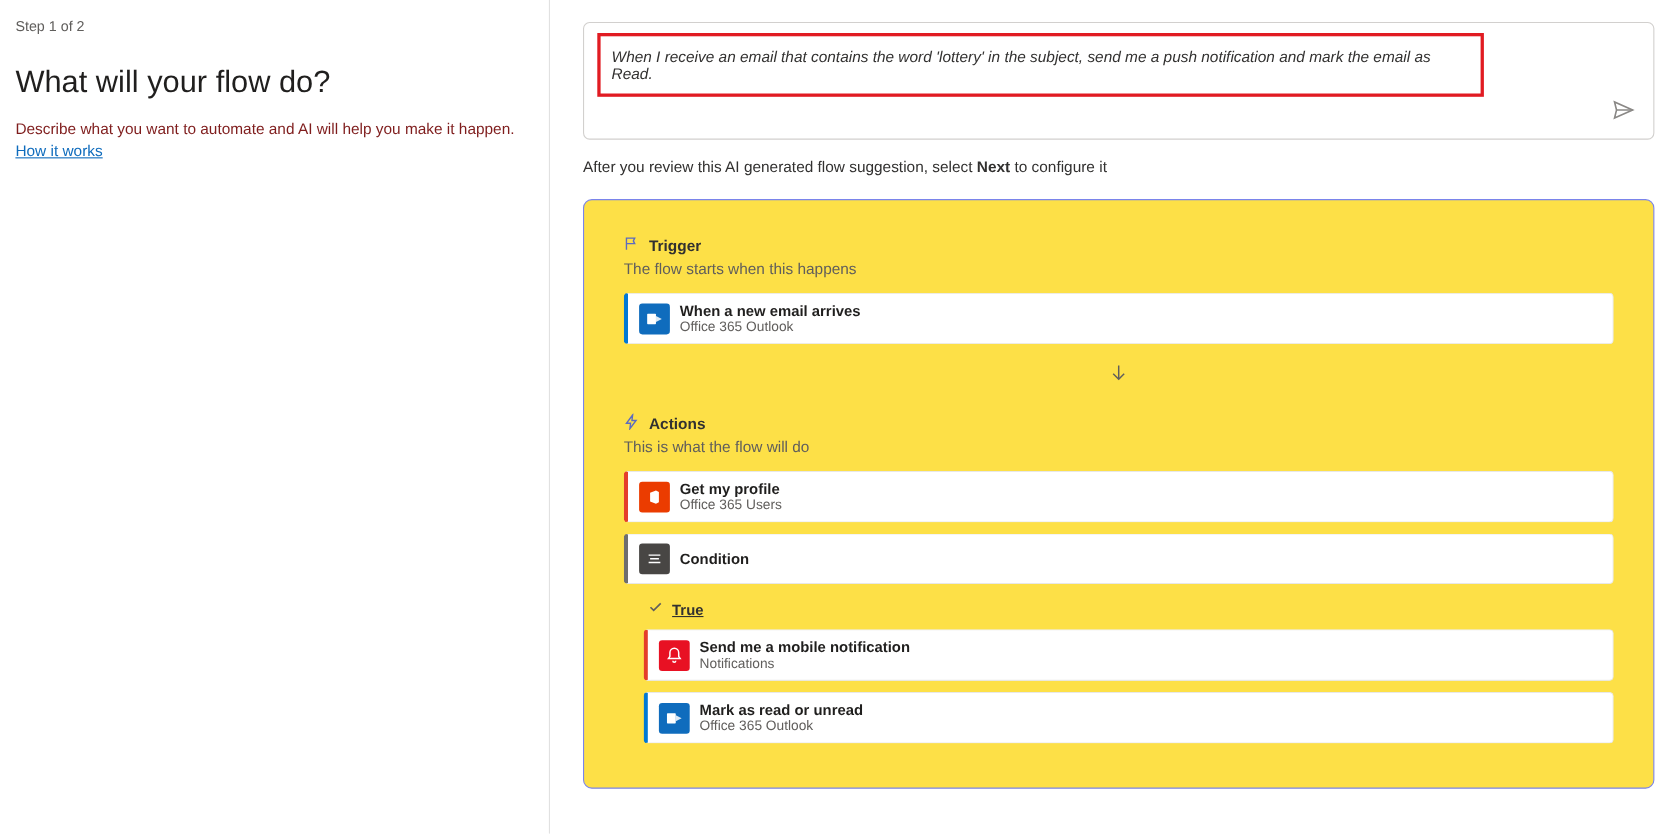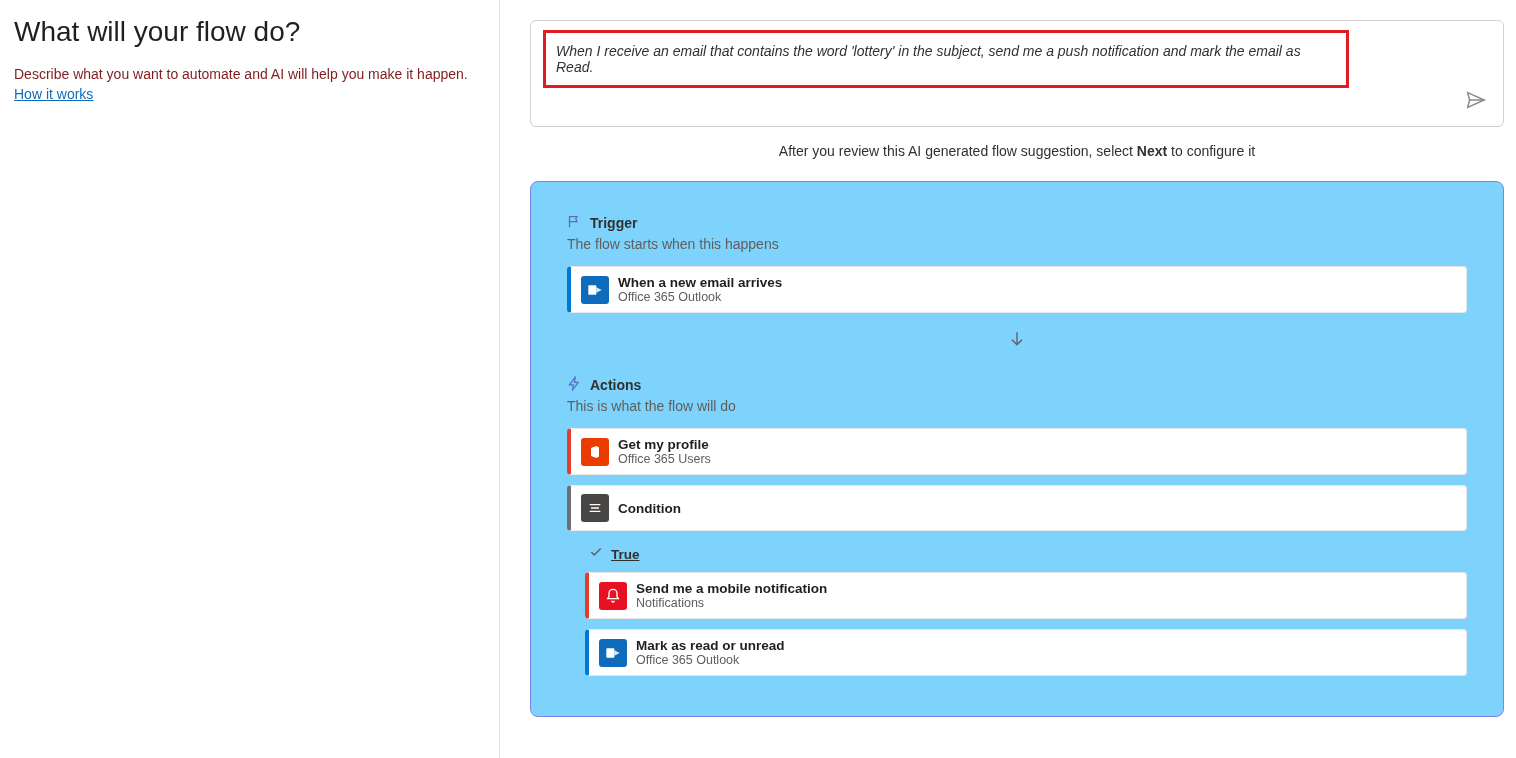--- a/index.html
+++ b/index.html
@@ -75,27 +75,26 @@
     .suggested-heading {
       font-size: 20px;
       font-weight: 600;
       color: #323130;
     }
     .suggested-sub {
       font-size: 14px;
       color: #323130;
       margin-top: 12px;
       margin-bottom: 22px;
-      text-align: center;
     }
     .suggested-sub strong { font-weight: 600; }
     .flow-container {
       border: 1.5px solid #7a84eb;
       border-radius: 8px;
-      background: #7dd3fc;
+      background: #fde047;
       padding: 32px 36px 30px 36px;
     }
     .section-header {
       display: flex;
       align-items: center;
       gap: 8px;
       font-size: 14px;
       font-weight: 600;
       color: #323130;
       margin-bottom: 4px;
@@ -150,20 +149,21 @@
       color: #323130;
       margin: 14px 0 10px 4px;
       text-decoration: underline;
     }
     .check-icon { color: #605e5c; }
   </style>
 </head>
 <body>
 
 <div class="left-panel">
+  <div class="step-label">Step 1 of 2</div>
   <h1 class="main-heading">What will your flow do?</h1>
   <div class="subheading">Describe what you want to automate and AI will help you make it happen.</div>
   <a class="link">How it works</a>
 </div>
 
 <div class="right-panel">
 
   <div class="prompt-box">
     <div class="prompt-highlight">When I receive an email that contains the word 'lottery' in the subject, send me a push notification and mark the email as Read.</div>
     <div class="prompt-spacer"></div>

